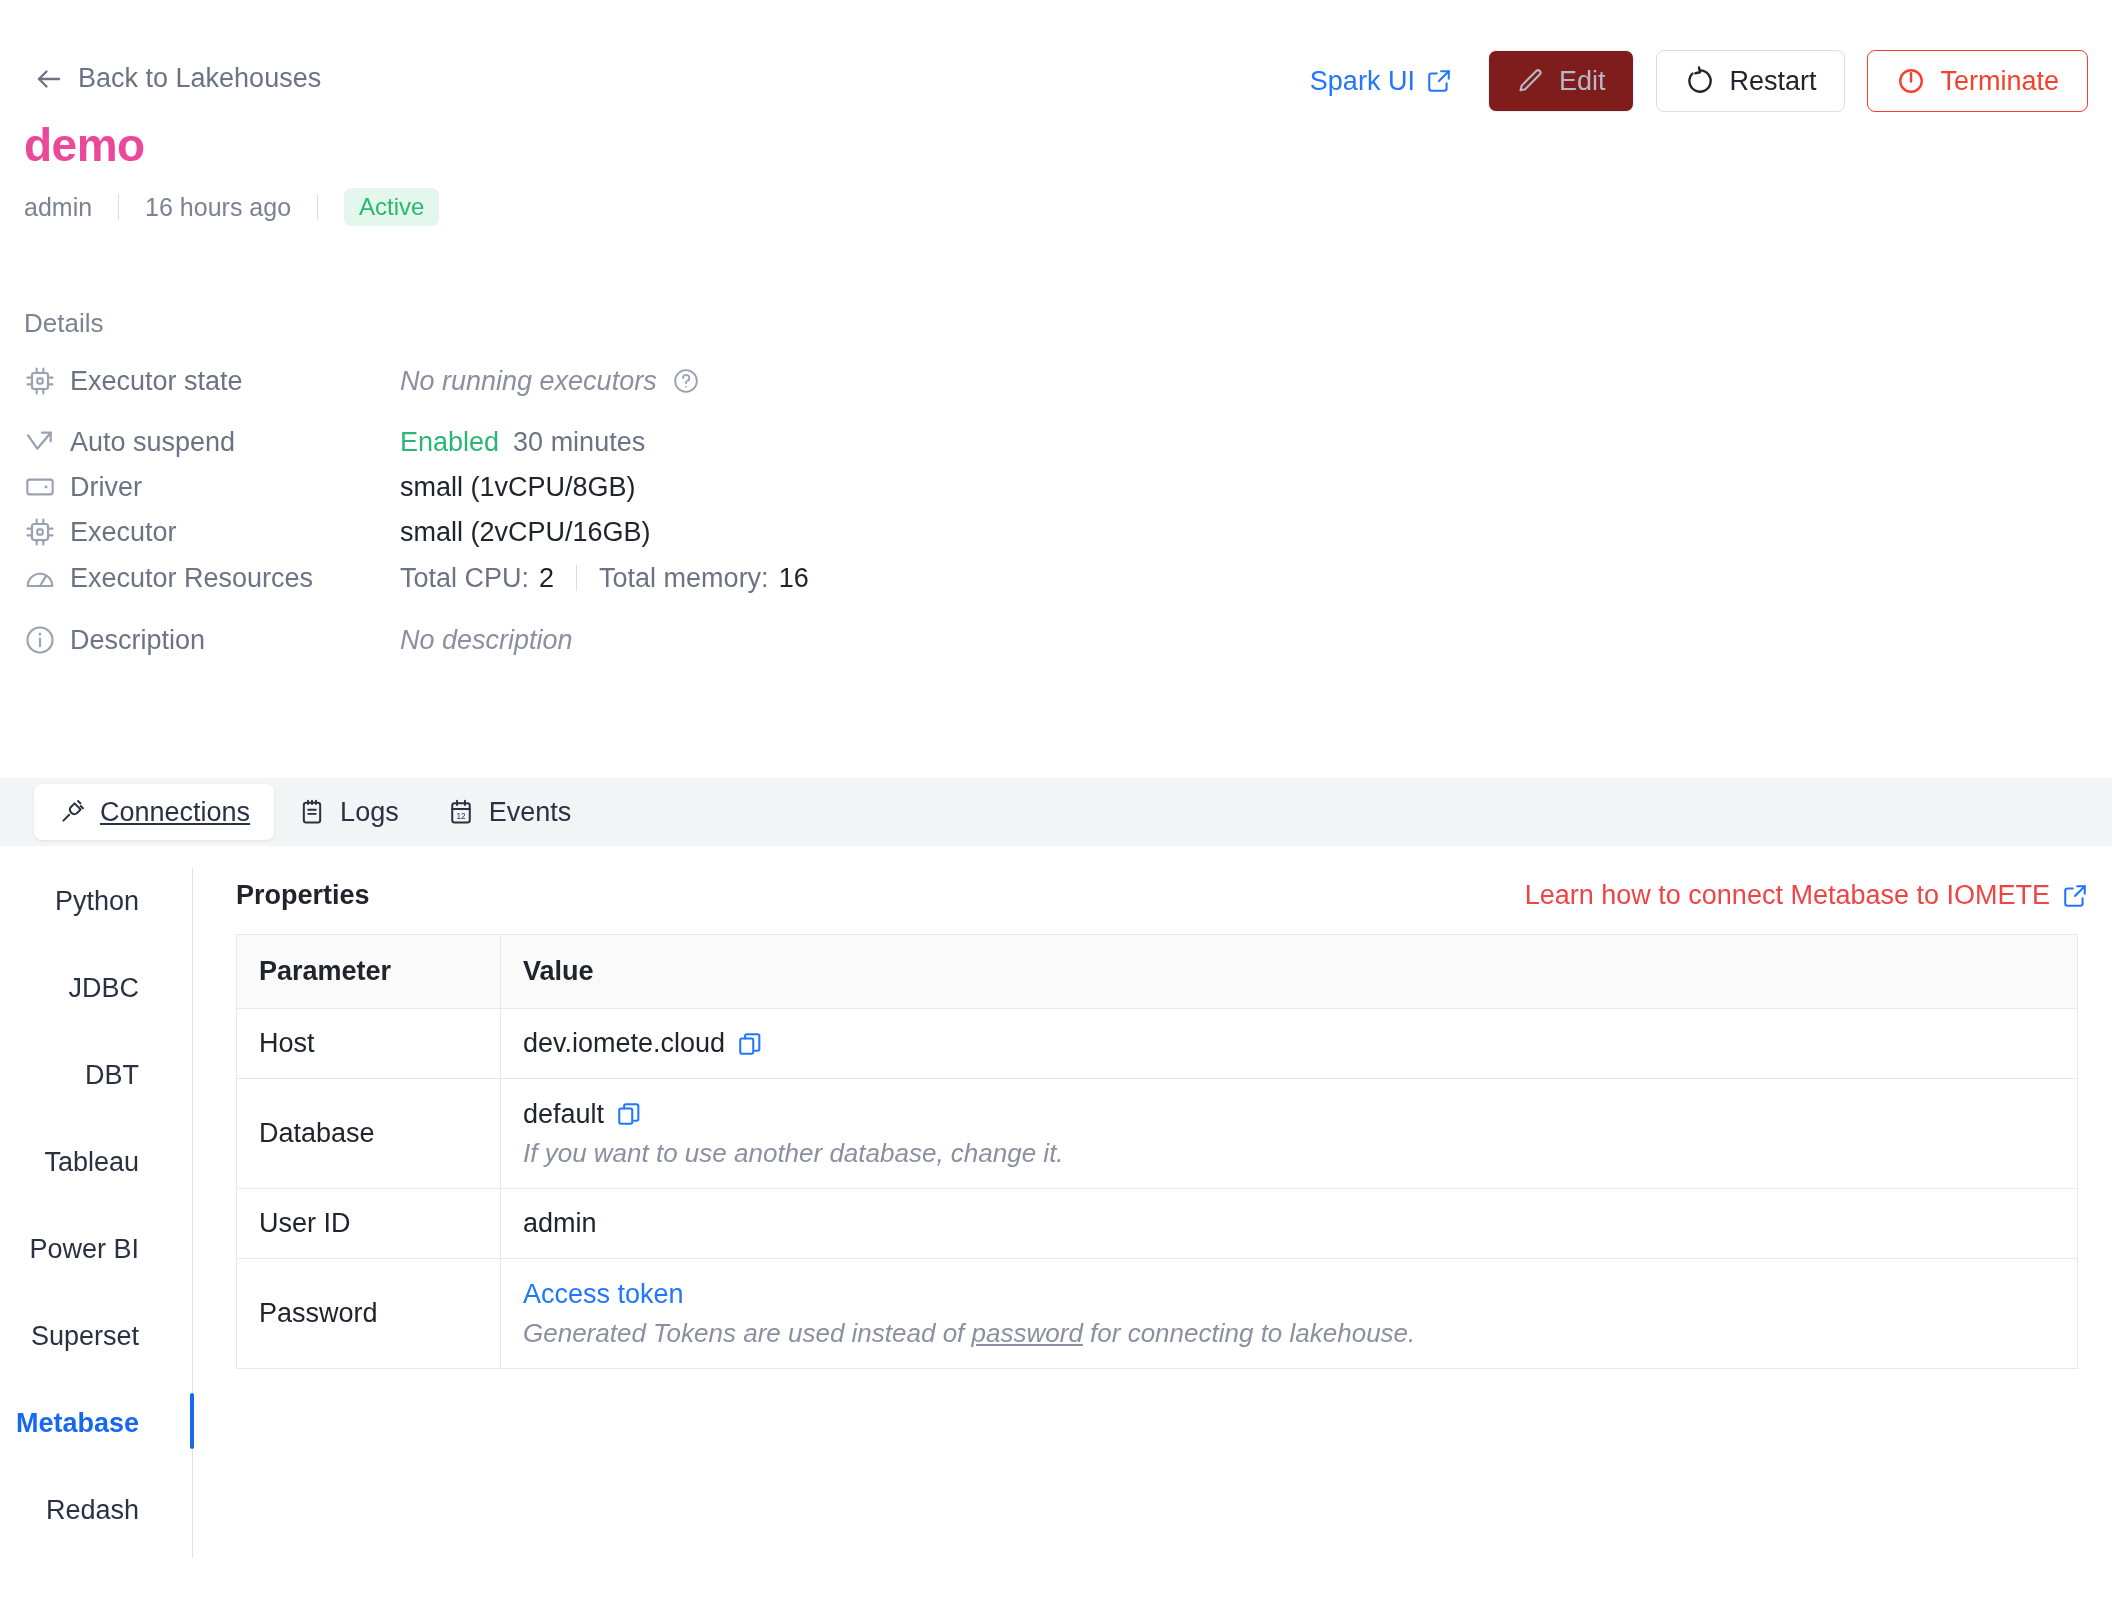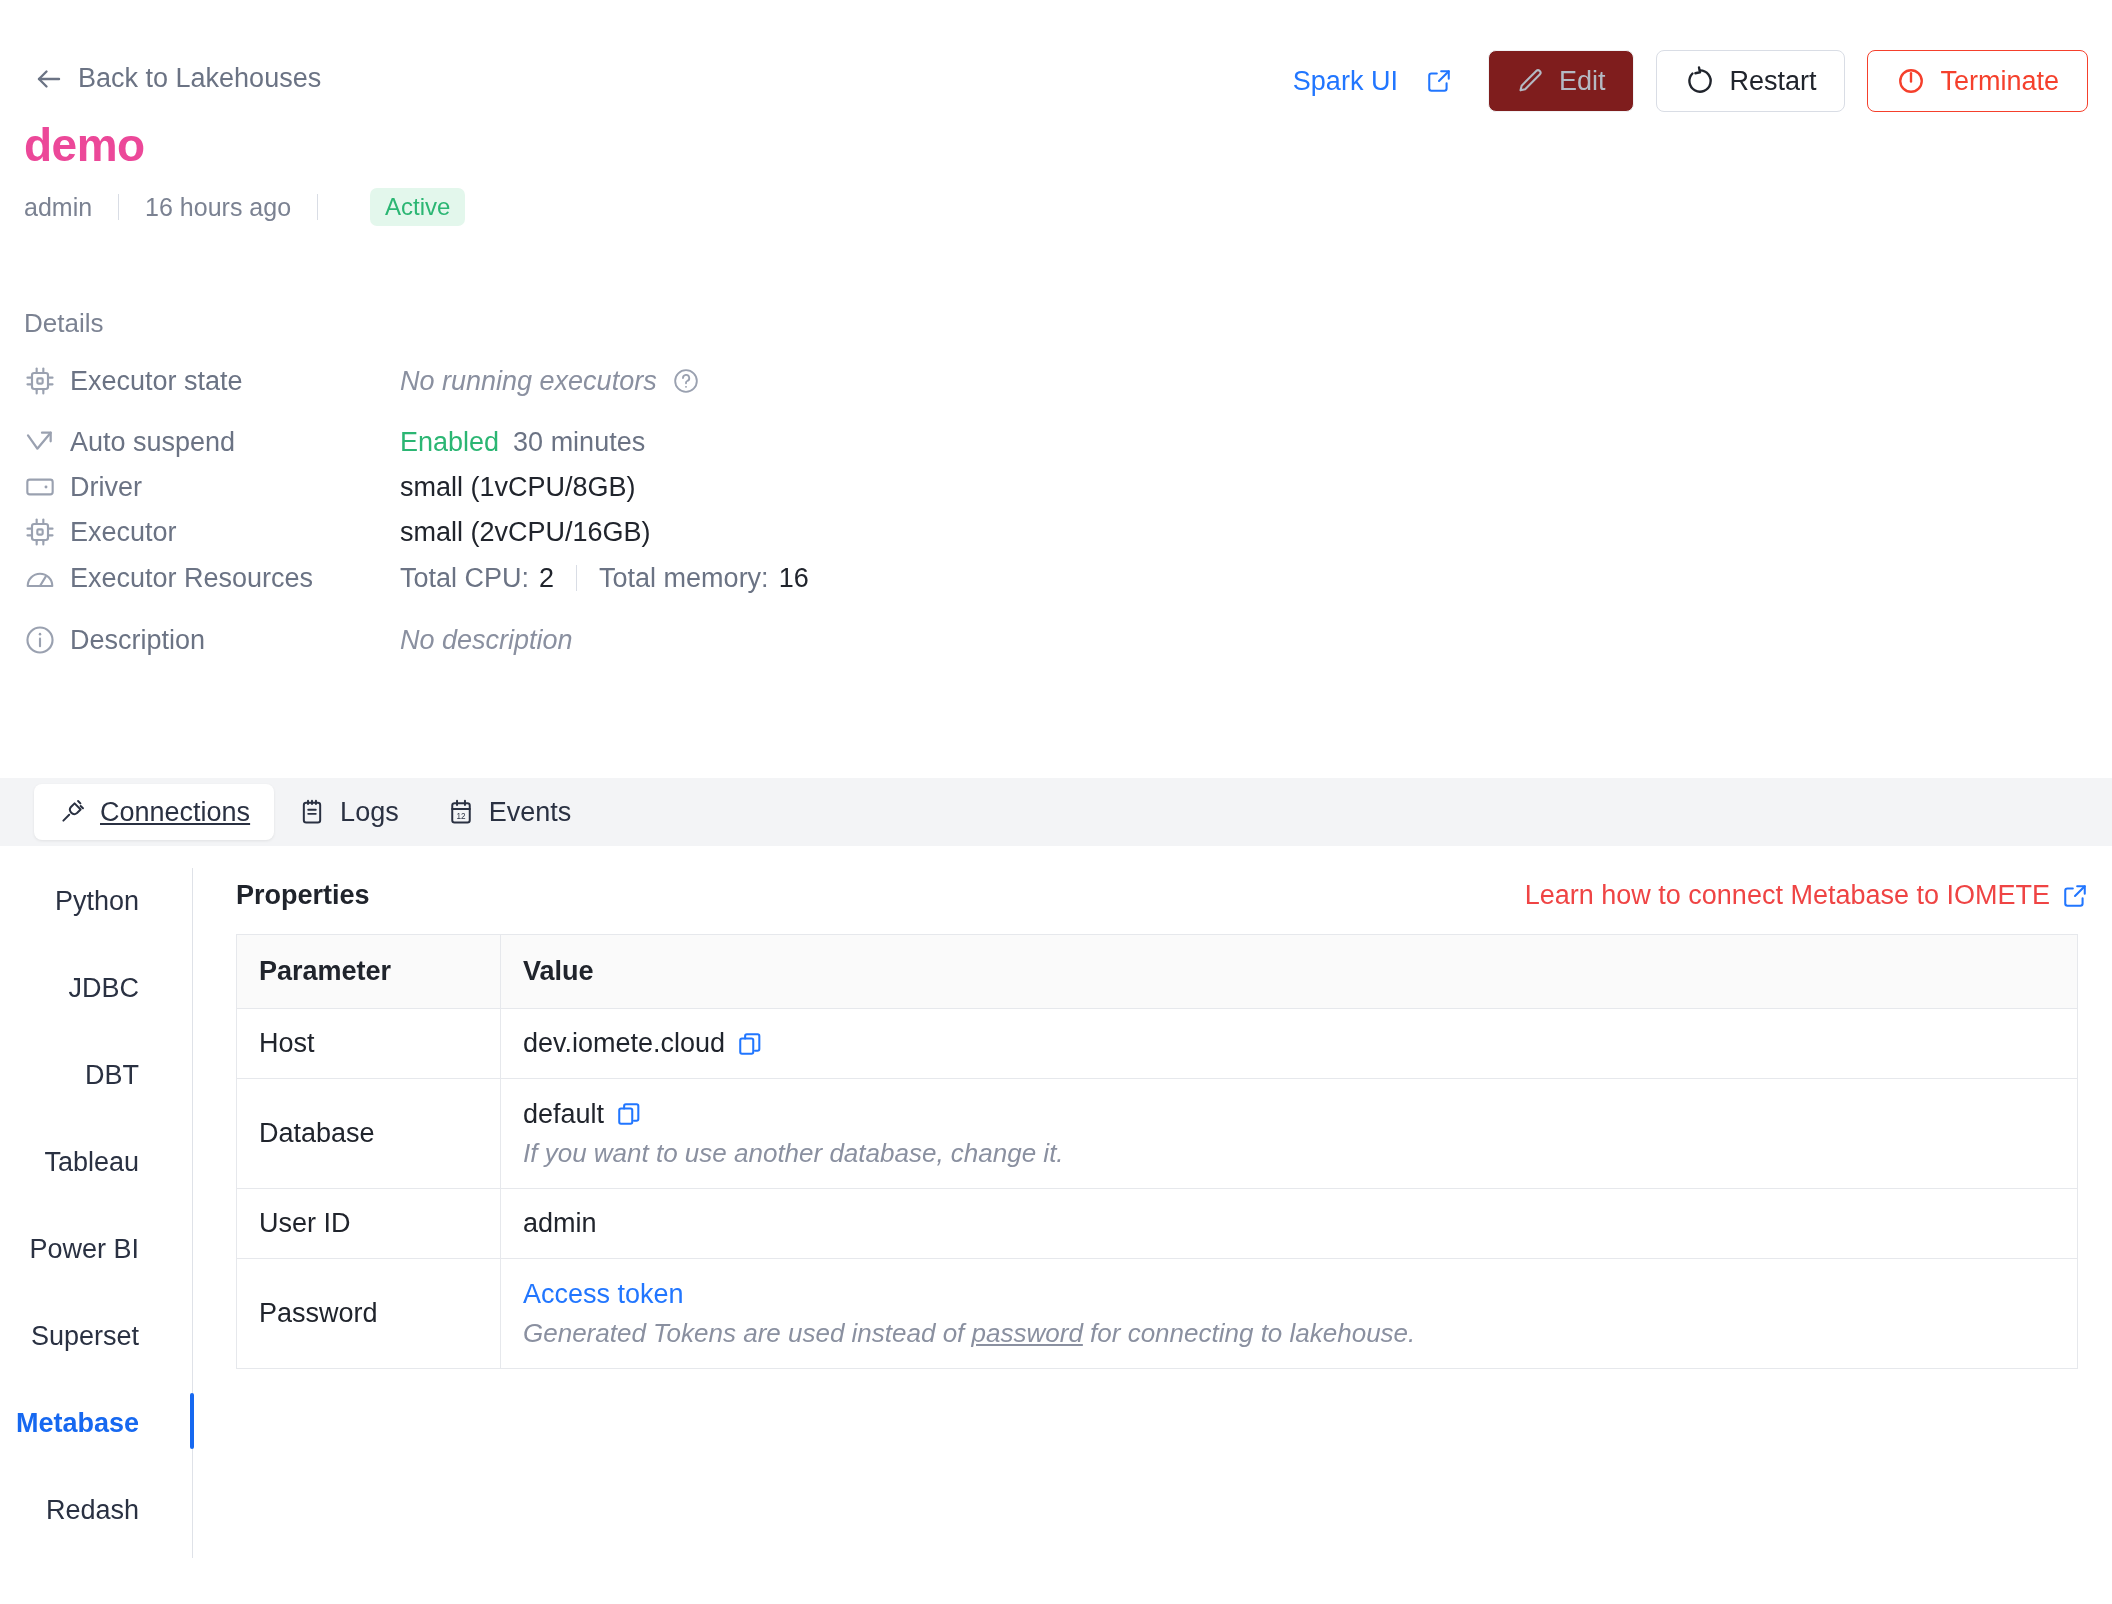--- a/index.html
+++ b/index.html
@@ -38,21 +38,21 @@
     position: absolute;
     right: 24px;
     top: 42px;
     display: flex;
     align-items: center;
     gap: 22px;
   }
   .spark-link {
     display: flex;
     align-items: center;
-    gap: 28px;
+    gap: 11px;
     color: #2176ff;
     font-size: 27px;
     cursor: pointer;
     padding-right: 14px;
     white-space: nowrap;
   }
   .btn {
     display: flex;
     align-items: center;
     justify-content: center;
@@ -95,21 +95,20 @@
     color: #7b8292;
   }
   .meta .sep {
     width: 1px;
     height: 26px;
     background: #d9dde5;
     margin: 0 26px;
     display: block;
   }
   .badge-active {
-    margin-left: 26px;
     background: #e3f7ec;
     color: #2bb673;
     border-radius: 7px;
     padding: 7px 15px;
     font-size: 24px;
     line-height: 1;
   }
 
   
   .details-label {

